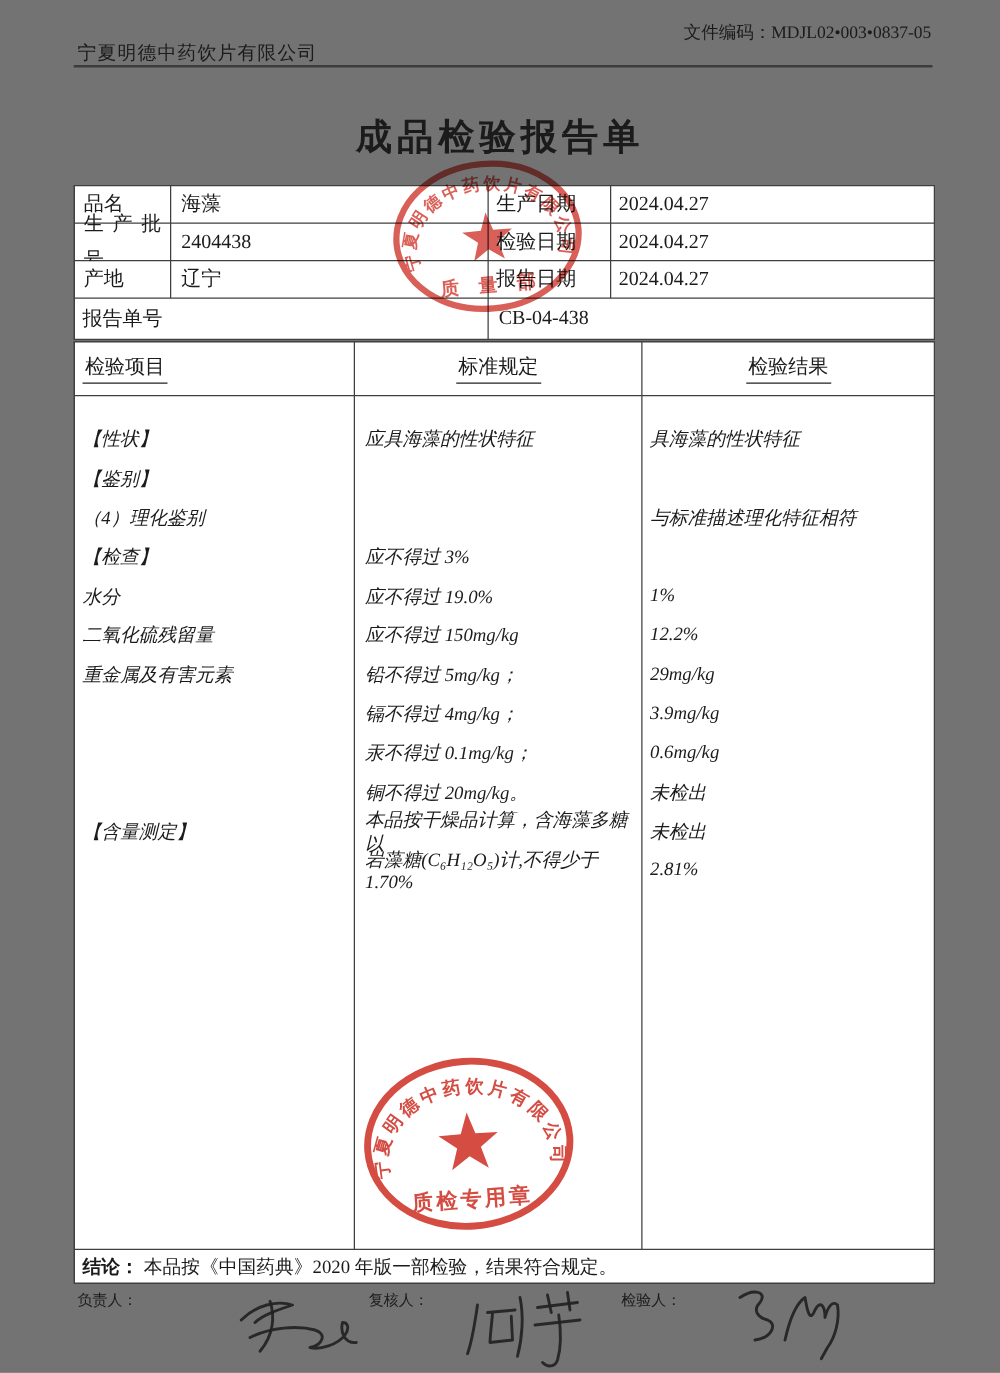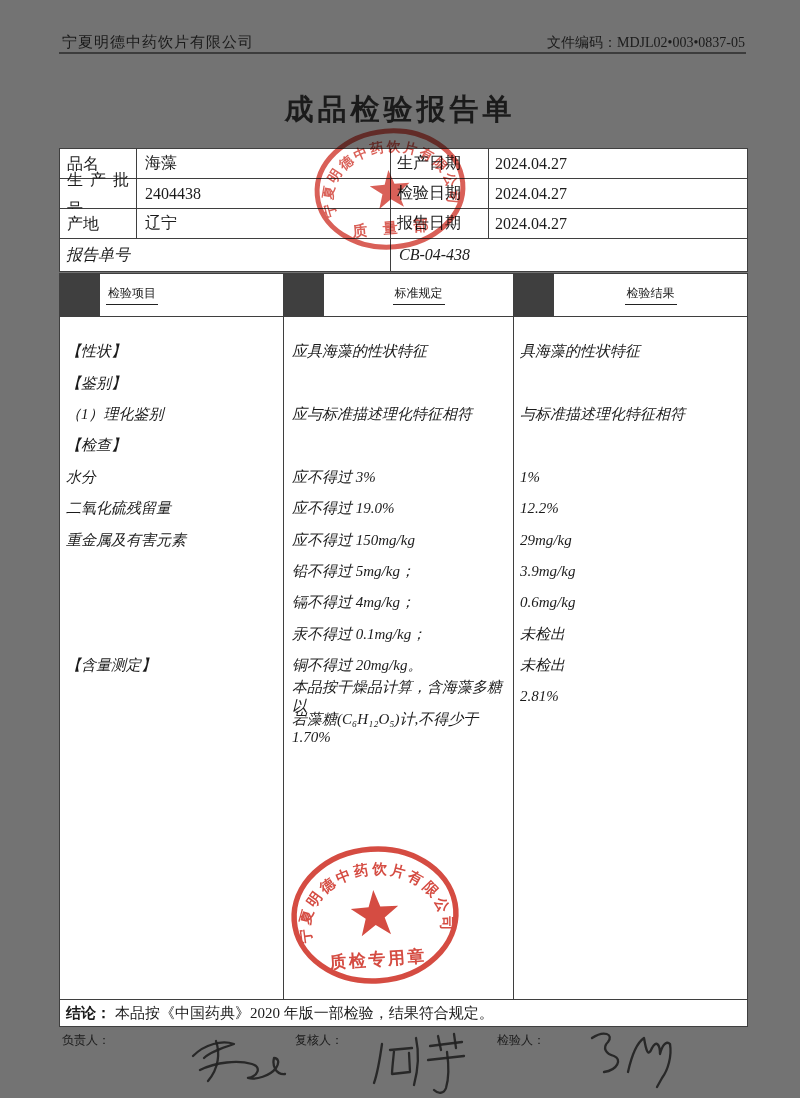--- a/index.html
+++ b/index.html
@@ -4,41 +4,41 @@
 <style>
   html,body { margin:0; padding:0; background:#888; }
   .page {
     position:relative; width:800px; height:1098px; margin:0 auto;
     background:#737373; overflow:hidden;
     font-family:"Liberation Serif","DejaVu Serif",serif;
     color:#1b1b1b;
   }
   
   .company { position:absolute; left:62px; top:33px; font-size:15px; letter-spacing:1px; }
-  .doccode { position:absolute; right:55px; top:34px; font-size:14px; }
+  .doccode { position:absolute; right:55px; top:17px; font-size:14px; }
   .headrule { position:absolute; left:59px; right:54px; top:52px; height:2px; background:#3c3c3c; }
   .title { position:absolute; left:0; top:90px; width:100%; text-align:center;
            font-size:29px; font-weight:bold; letter-spacing:4px;font-family:Liberation Mono, monospace; }
 
   
   .tbl { position:absolute; display:grid; background:#3f3f3f; border:1px solid #3f3f3f; gap:1px; }
   .cell { background:#fff; display:flex; align-items:center; font-size:16px; }
   .pad6 { padding-left:6px; } .pad8 { padding-left:8px; }
 
   .info-tbl { left:59px; top:148px; width:687px; height:122px;
               grid-template-columns:76px 253px 97px 1fr;
               grid-template-rows:29px 29px 29px 1fr; }
   .jlabel { display:block; text-align:justify; text-align-last:justify;
             padding:0 7px; line-height:29px; }
-  .span2 { grid-column:span 2;font-style:italic; }
+  .span2 { grid-column:span 2; }
 
   .spec-tbl { left:59px; top:273px; width:687px; height:752px;
               grid-template-columns:223px 229px 1fr;
               grid-template-rows:42px 1fr 26px; }
-  .hcell { justify-content:center; font-size:12px;margin-left:40px; }
+  .hcell { justify-content:center; font-size:16px; }
   .hcell.left { justify-content:flex-start; padding-left:6px; }
   .hcell span { border-bottom:1px solid #222; padding:0 2px 2px 2px; }
   .body-col { display:block; padding-top:19px; font-size:15px;font-style:italic; }
   .rowline { height:31.4px; display:flex; align-items:center; }
   .concl { grid-column:span 3; font-size:15px; padding-left:6px; }
   .concl b { margin-right:4px; }
 
   
   .signrow { position:absolute; top:1030px; left:0; width:800px; height:60px; font-size:12px; }
   .signrow .lab { position:absolute; top:2px; }
@@ -94,36 +94,35 @@
     <div class="cell hcell">
         <span>标准规定</span>
       </div>
     <div class="cell hcell">
         <span>检验结果</span>
       </div>
 
     <div class="cell body-col pad6">
       <div class="rowline">【性状】</div>
       <div class="rowline">【鉴别】</div>
-      <div class="rowline">（1）理化鉴别</div>
+      <div class="rowline">（4）理化鉴别</div>
       <div class="rowline">【检查】</div>
       <div class="rowline">水分</div>
       <div class="rowline">二氧化硫残留量</div>
       <div class="rowline">重金属及有害元素</div>
       <div class="rowline"></div>
       <div class="rowline"></div>
       <div class="rowline"></div>
       <div class="rowline">【含量测定】</div>
       <div class="rowline"></div>
     </div>
 
     <div class="cell body-col pad8">
       <div class="rowline">应具海藻的性状特征</div>
       <div class="rowline"></div>
-      <div class="rowline">应与标准描述理化特征相符</div>
       <div class="rowline"></div>
       <div class="rowline">应不得过 3%</div>
       <div class="rowline">应不得过 19.0%</div>
       <div class="rowline">应不得过 150mg/kg</div>
       <div class="rowline">铅不得过 5mg/kg；</div>
       <div class="rowline">镉不得过 4mg/kg；</div>
       <div class="rowline">汞不得过 0.1mg/kg；</div>
       <div class="rowline">铜不得过 20mg/kg。</div>
       <div class="rowline">本品按干燥品计算，含海藻多糖以</div>
       <div class="rowline">岩藻糖(C₆H₁₂O₅)计,不得少于 1.70%</div>

